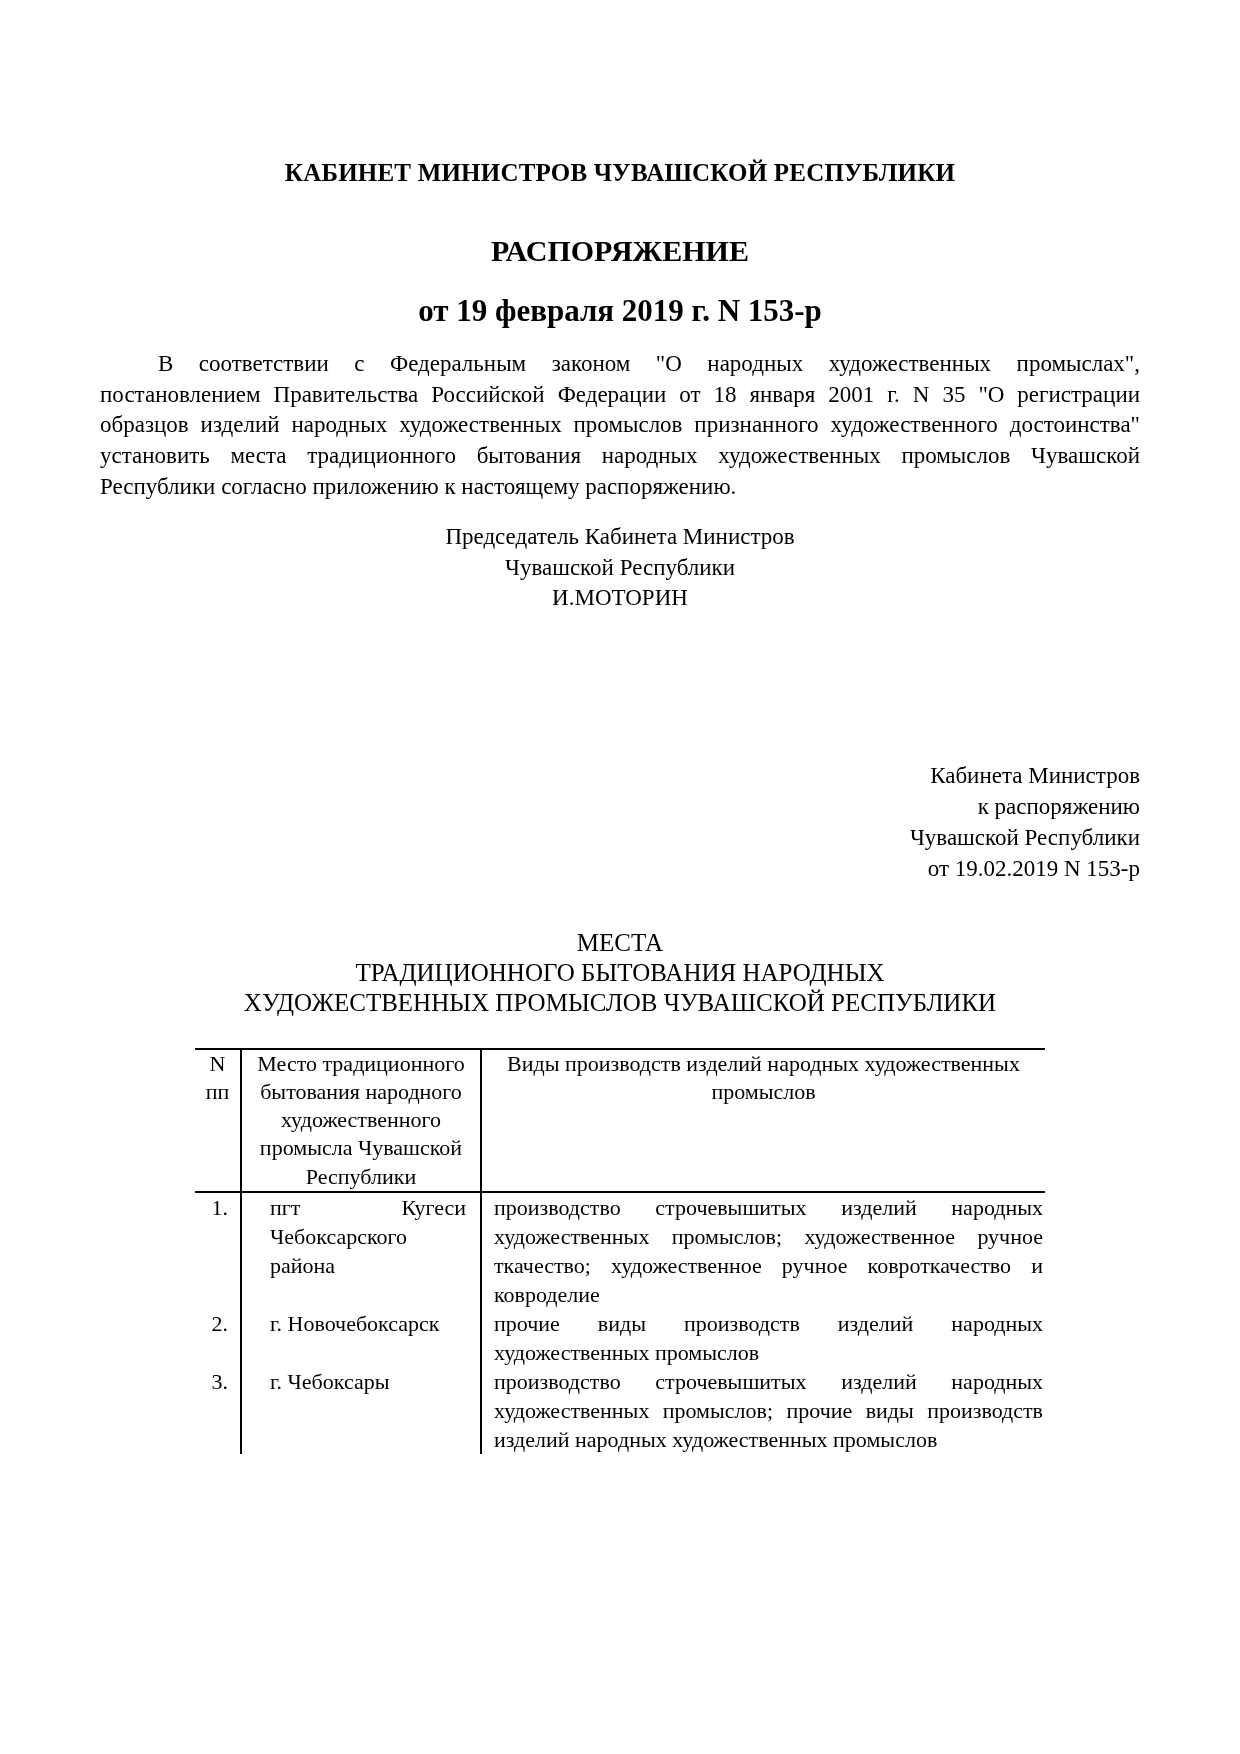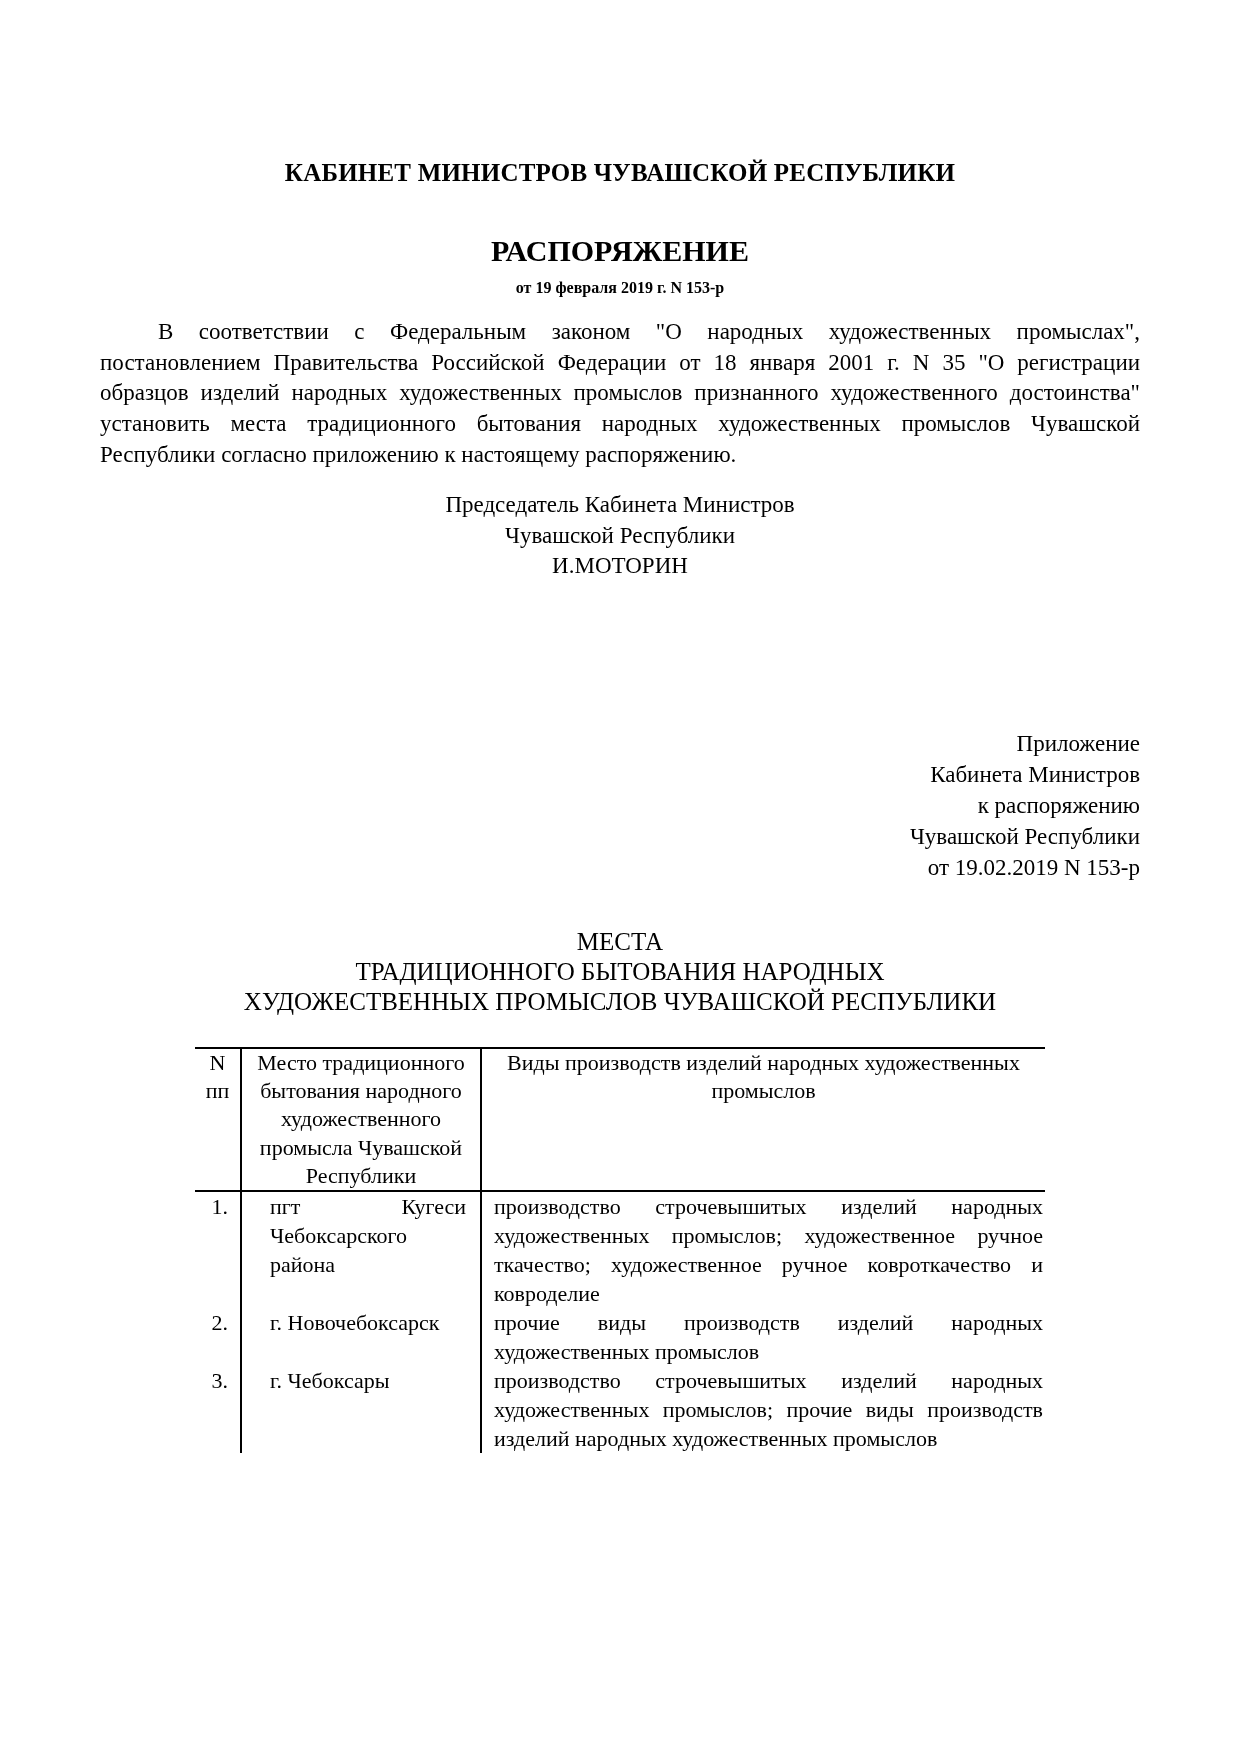--- a/index.html
+++ b/index.html
@@ -33,22 +33,22 @@
   .decree-word {
     text-align: center;
     font-weight: bold;
     font-size: 30px;
     margin-top: 45px;
     line-height: 1.2;
   }
   .decree-date {
     text-align: center;
     font-weight: bold;
-    font-size: 16px;
-    margin-top: 9px;
+    font-size: 31px;
+    margin-top: 23px;
     line-height: 1.2;
   }
   .body-par {
     margin-top: 20px;
     font-size: 23px;
     line-height: 1.33;
     text-align: justify;
     text-indent: 58px;
     hyphens: none;
   }
@@ -142,21 +142,20 @@
 
   <div class="body-par">В соответствии с Федеральным законом "О народных художественных промыслах", постановлением Правительства Российской Федерации от 18 января 2001 г. N 35 "О регистрации образцов изделий народных художественных промыслов признанного художественного достоинства" установить места традиционного бытования народных художественных промыслов Чувашской Республики согласно приложению к настоящему распоряжению.</div>
 
   <div class="signature">
     <div>Председатель Кабинета Министров</div>
     <div>Чувашской Республики</div>
     <div>И.МОТОРИН</div>
   </div>
 
   <div class="appendix">
-    <div>Приложение</div>
     <div>Кабинета Министров</div>
     <div>к распоряжению</div>
     <div>Чувашской Республики</div>
     <div>от 19.02.2019 N 153-р</div>
   </div>
 
   <div class="annex-title">
     <div>МЕСТА</div>
     <div>ТРАДИЦИОННОГО БЫТОВАНИЯ НАРОДНЫХ</div>
     <div>ХУДОЖЕСТВЕННЫХ ПРОМЫСЛОВ ЧУВАШСКОЙ РЕСПУБЛИКИ</div>

